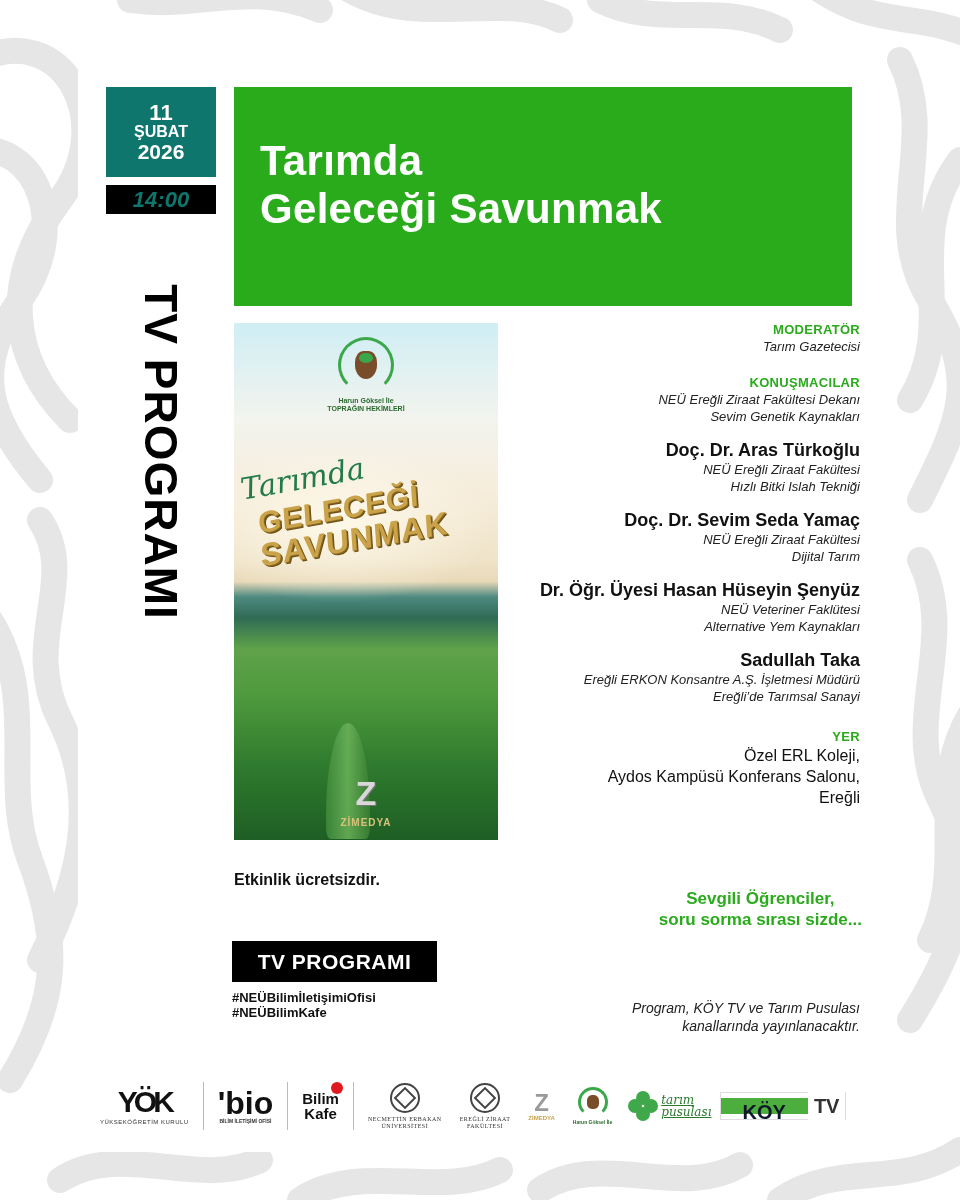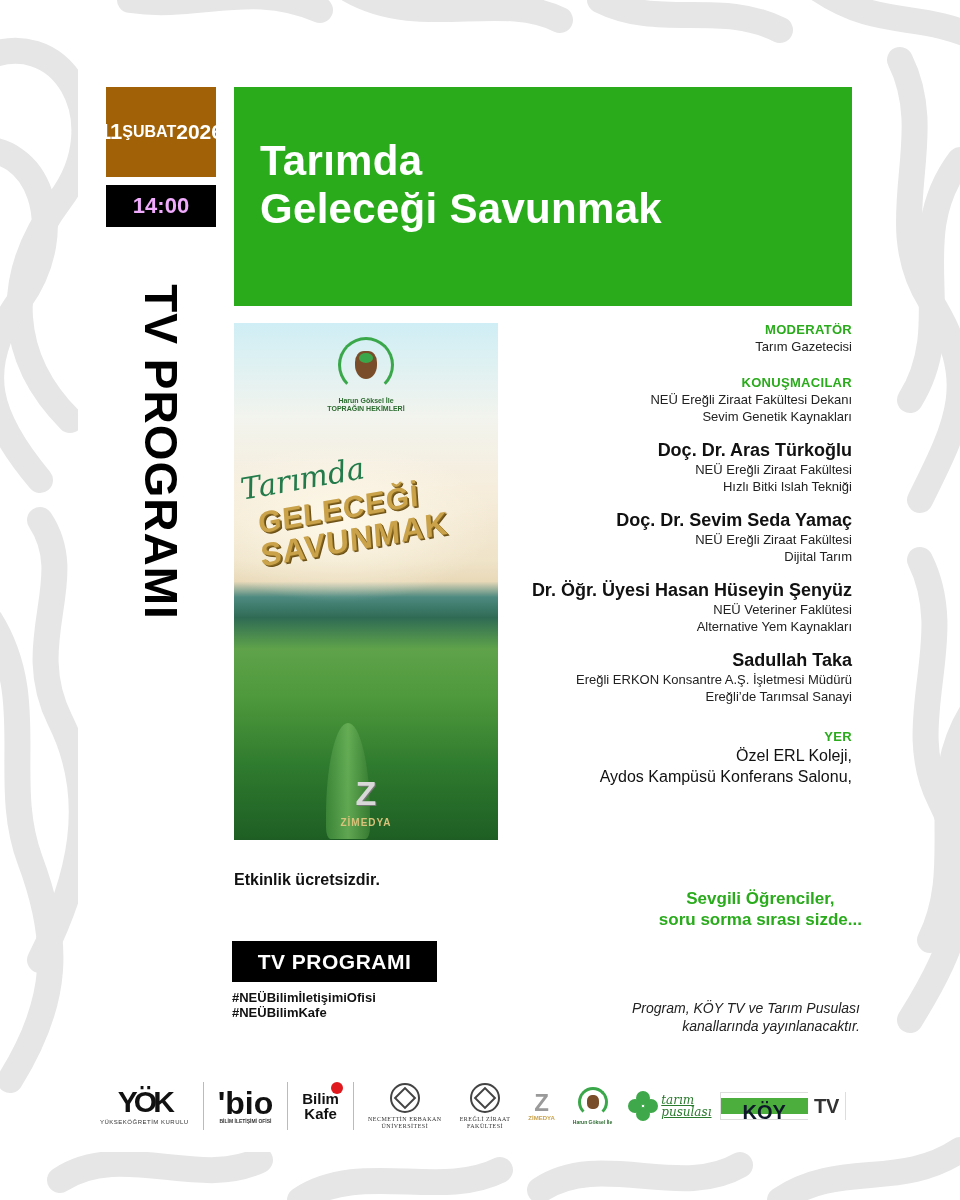--- a/index.html
+++ b/index.html
@@ -3,28 +3,28 @@
   <meta charset="utf-8">
   <style>
     * { box-sizing: border-box; margin: 0; padding: 0; }
     html, body { width: 960px; height: 1200px; overflow: hidden; background: #ffffff; }
     body { position: relative; font-family: "Liberation Sans", "DejaVu Sans", sans-serif; color: #111; }
 
     .bg-pattern { position: absolute; left: 0; top: 0; width: 960px; height: 1200px; z-index: 0; }
 
     .card { position: absolute; left: 78px; top: 44px; width: 802px; height: 1108px; background: #ffffff; z-index: 1; }
 
-    .date-box { position: absolute; left: 106px; top: 87px; width: 110px; height: 90px; background: #a16207; color: #fff;
-      display: flex; flex-direction: row; align-items: center; justify-content: center; font-weight: 700; line-height: 1.05; z-index: 2; }
+    .date-box { position: absolute; left: 106px; top: 87px; width: 110px; height: 90px; background: #0f766e; color: #fff;
+      display: flex; flex-direction: column; align-items: center; justify-content: center; font-weight: 700; line-height: 1.05; z-index: 2; }
     .date-box .day { font-size: 22px; }
     .date-box .month { font-size: 16px; }
     .date-box .year { font-size: 21px; }
 
-    .time-box { position: absolute; left: 106px; top: 185px; width: 110px; height: 42px; background: #000; color: #f0abfc;
-      display: flex; align-items: center; justify-content: center; font-weight: 700; font-size: 22px; z-index: 2; }
+    .time-box { position: absolute; left: 106px; top: 185px; width: 110px; height: 29px; background: #000; color: #0f766e;
+      display: flex; align-items: center; justify-content: center; font-weight: 700; font-size: 22px; z-index: 2; font-style: italic; }
 
     .vertical-title { position: absolute; left: 161px; top: 452px; width: 420px; height: 50px; margin-left: -210px; margin-top: -25px;
       transform: rotate(90deg); display: flex; align-items: center; justify-content: center;
       font-weight: 900; font-size: 46px; letter-spacing: 1px; color: #000; white-space: nowrap; z-index: 2; }
 
     .title-banner { position: absolute; left: 234px; top: 87px; width: 618px; height: 219px; background: #2aab1c; color: #fff;
       padding: 50px 0 0 26px; z-index: 2; }
     .title-banner .line { font-weight: 700; font-size: 42px; line-height: 48px; letter-spacing: 0.3px; }
 
     .poster { position: absolute; left: 234px; top: 323px; width: 264px; height: 517px; overflow: hidden; z-index: 2;
@@ -39,24 +39,24 @@
     .poster .script { position: absolute; left: 6px; top: 138px; font-family: "DejaVu Serif", serif; font-style: italic; font-size: 30px; color: #237a4a; transform: rotate(-10deg); }
     .poster .gold { position: absolute; left: 24px; top: 168px; font-weight: 900; font-size: 30px; line-height: 32px; color: #c9a24a;
       text-shadow: 1px 1px 0 #8a6a22, 2px 2px 0 #6a4f16; transform: rotate(-10deg) skewX(-6deg); letter-spacing: 1px; }
     .poster .gold .l2 { display: block; font-size: 32px; }
     .poster .leaf { position: absolute; left: 92px; top: 400px; width: 44px; height: 116px; background: linear-gradient(90deg, #3f8a3a, #6cb35a 50%, #3a7f34);
       border-radius: 50% 50% 10% 10% / 80% 80% 10% 10%; opacity: 0.85; }
     .poster .zmark { position: absolute; left: 104px; top: 450px; width: 56px; height: 40px; display: flex; align-items: center; justify-content: center;
       font-weight: 900; font-size: 34px; color: #d8d8d8; text-shadow: 1px 1px 0 #777; }
     .poster .zlabel { position: absolute; left: 92px; top: 494px; width: 80px; text-align: center; font-weight: 700; font-size: 10px; letter-spacing: 1px; color: #d9c27a; }
 
-    .right-col { position: absolute; right: 108px; top: 322px; width: 360px; text-align: right; z-index: 2; }
+    .right-col { position: absolute; right: 100px; top: 322px; width: 360px; text-align: right; z-index: 2; }
     .label-green { color: #2aab1c; font-weight: 900; font-size: 13px; letter-spacing: 0.3px; line-height: 16px; }
     .person-name { font-weight: 700; font-size: 18px; line-height: 22px; color: #111; }
-    .person-role { font-size: 13px; line-height: 17px; color: #222; }
+    .person-role { font-style: italic; font-size: 13px; line-height: 17px; color: #222; }
     .person { margin-bottom: 14px; }
     .moderator { margin-bottom: 20px; }
     .place { margin-top: 24px; }
     .place-line { font-size: 16px; line-height: 21px; color: #111; }
 
     .free-note { position: absolute; left: 234px; top: 871px; font-weight: 700; font-size: 16px; color: #111; z-index: 2; }
     .students-note { position: absolute; right: 98px; top: 888px; text-align: center; color: #2aab1c; font-weight: 900; font-size: 17px; line-height: 21px; z-index: 2; }
 
     .tv-tag { position: absolute; left: 232px; top: 941px; width: 205px; height: 41px; background: #000; color: #fff;
       display: flex; align-items: center; justify-content: center; font-weight: 900; font-size: 21px; letter-spacing: 0.5px; z-index: 2; }
@@ -179,20 +179,21 @@
   <div class="person">
     <div class="person-name">Sadullah Taka</div>
     <div class="person-role">Ereğli ERKON Konsantre A.Ş. İşletmesi Müdürü</div>
     <div class="person-role">Ereğli’de Tarımsal Sanayi</div>
   </div>
 
   <div class="place">
     <div class="label-green">YER</div>
     <div class="place-line">Özel ERL Koleji,</div>
     <div class="place-line">Aydos Kampüsü Konferans Salonu,</div>
+    <div class="place-line">Ereğli</div>
   </div>
 </div>
 
 <div class="free-note">Etkinlik ücretsizdir.</div>
 
 <div class="students-note">
   <div>Sevgili Öğrenciler,</div>
   <div>soru sorma sırası sizde...</div>
 </div>
 

